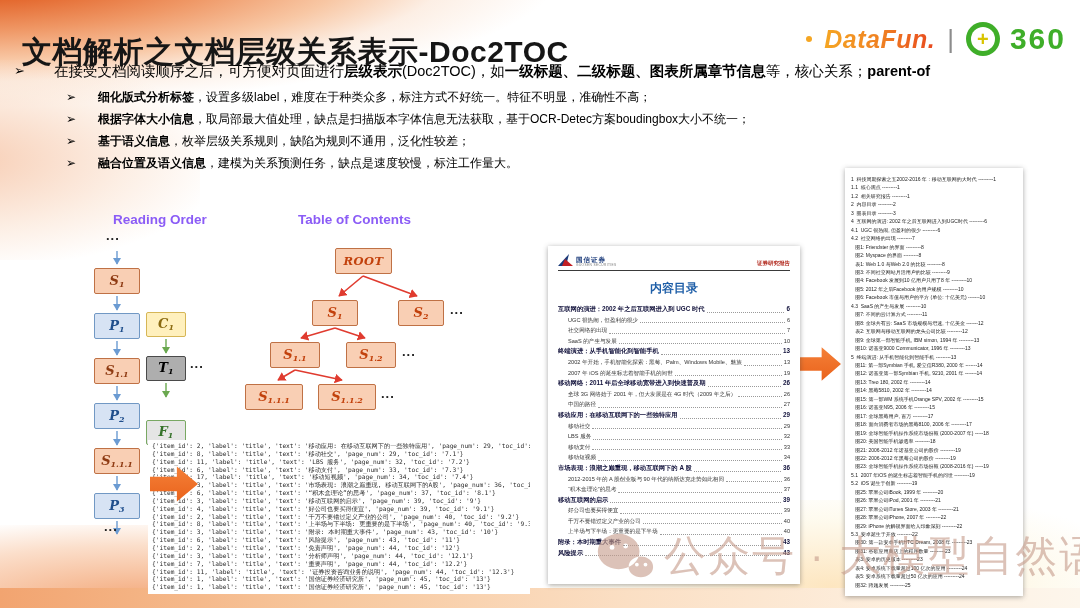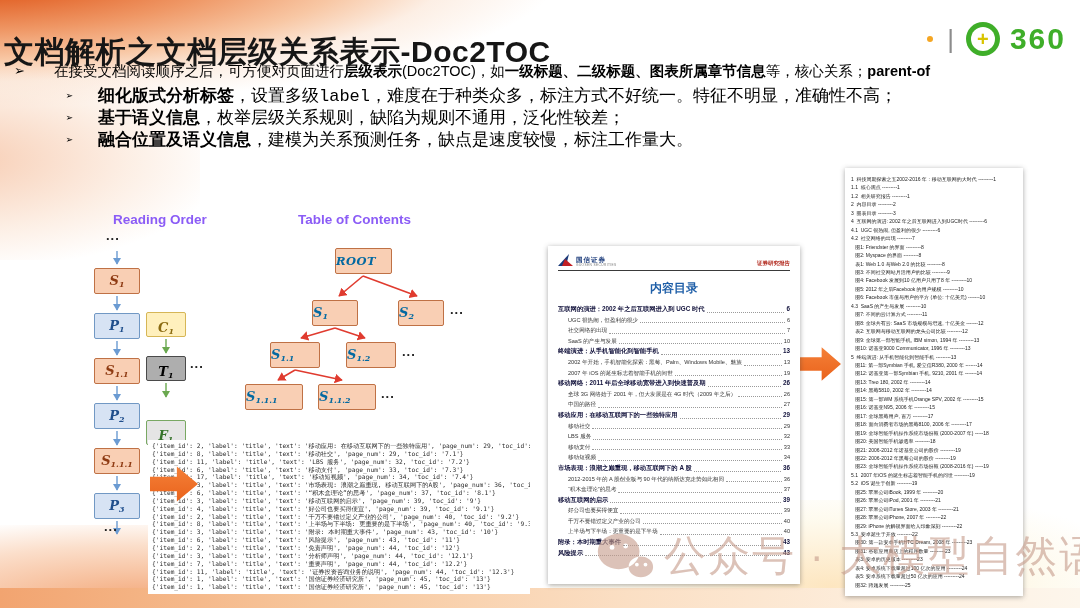--- a/index.html
+++ b/index.html
@@ -13,41 +13,41 @@
   .grad-left{left:-40px;top:60px;width:240px;height:200px;
     background:radial-gradient(ellipse at 0% 50%,rgba(246,196,166,.85),rgba(250,223,203,.5) 50%,rgba(255,255,255,0) 78%);}
   .grad-bl{left:-40px;top:525px;width:520px;height:90px;
     background:radial-gradient(ellipse at 35% 85%,rgba(242,158,106,.9),rgba(248,196,160,.55) 52%,rgba(255,255,255,0) 78%);}
   .grad-glow{left:550px;top:500px;width:560px;height:115px;
     background:radial-gradient(ellipse at 50% 75%,rgba(252,213,150,.6),rgba(253,244,214,.4) 55%,rgba(255,255,255,0) 82%);}
   .grad-bottom{left:0;bottom:0;width:1080px;height:20px;
     background:linear-gradient(90deg,#f2a470 0%,#f7c79d 30%,#fbdfc4 58%,#fdeedd 82%,#fdf6ec 100%);}
 
   
-  .title{position:absolute;left:4px;top:12px;font-size:30px;font-weight:bold;color:#161616;
+  .title{position:absolute;left:22px;top:12px;font-size:30px;font-weight:bold;color:#161616;
          letter-spacing:0.5px;z-index:5;white-space:nowrap;}
   .logos{position:absolute;right:14px;top:22px;display:flex;align-items:center;gap:10px;z-index:5;}
   .df-dots{width:13px;height:13px;background:#f5a623;border-radius:2px;margin-right:2px;
     box-shadow:-6px -5px 0 -4px #f5a623,-6px 0 0 -4px #ef8430,-6px 5px 0 -4px #ef8430,
                0 -7px 0 -5px #f5a623;width:6px;height:6px;border-radius:50%;}
   .df-text{font-size:25px;font-weight:bold;font-style:italic;
     background:linear-gradient(90deg,#f5a623 0%,#ef7d22 55%,#e8481e 100%);
     -webkit-background-clip:text;background-clip:text;color:transparent;letter-spacing:0.5px;}
   .logo-sep{font-size:26px;color:#8c8c8c;font-weight:300;margin:0 2px;}
   .badge360{width:34px;height:34px;border-radius:50%;background:#3fae29;display:flex;
     align-items:center;justify-content:center;position:relative;}
   .badge360 .inner{width:24px;height:24px;border-radius:50%;background:#fff;display:flex;
     align-items:center;justify-content:center;font-weight:bold;font-size:20px;color:#d9c400;line-height:1;}
   .t360{font-size:30px;font-weight:bold;color:#3fae29;letter-spacing:2px;}
 
   
   .bullets{position:absolute;left:0;top:60px;width:1075px;z-index:4;color:#000;}
   .b-main{position:relative;padding-left:54px;font-size:14.5px;line-height:22px;white-space:nowrap;}
   .b-main::before{content:"➢";position:absolute;left:14px;top:0;font-size:13px;}
-  .b-sub{position:relative;padding-left:98px;font-size:17px;line-height:22px;white-space:nowrap;font-family:Liberation Mono, monospace;}
+  .b-sub{position:relative;padding-left:98px;font-size:12px;line-height:22px;white-space:nowrap;}
   .b-sub::before{content:"➢";position:absolute;left:66px;top:0;font-size:12px;}
   .subs{margin-top:4px;}
   .bold,.lead{font-weight:bold;}
 
   
   .dg-head{position:absolute;font-size:13.5px;font-weight:bold;color:#8b5cf6;z-index:4;white-space:nowrap;}
   .h-ro{left:113px;top:212px;} .h-toc{left:298px;top:212px;}
 
   
   .connectors{position:absolute;left:80px;top:240px;width:400px;height:300px;z-index:3;pointer-events:none;}
@@ -56,29 +56,29 @@
   .ro-col{position:absolute;left:94px;top:268px;width:46px;z-index:4;}
   .ro-col .rnode{height:26px;box-sizing:border-box;margin-bottom:19px;border-radius:2px;
     text-align:center;line-height:21px;}
   .ro-col .rnode:nth-of-type(odd){background:#f9cfb4;border:1.5px solid #bf7145;color:#8f3b13;}
   .ro-col .rnode:nth-of-type(even){background:#d7e3f4;border:1.5px solid #7198c4;color:#1f4e8c;}
   .nb{font-family:"DejaVu Serif",serif;font-style:italic;font-weight:bold;font-size:13px;}
   .nsub{font-family:"DejaVu Serif",serif;font-style:italic;font-weight:bold;font-size:8px;vertical-align:-2px;}
 
   
   .cnode{position:absolute;width:40px;height:25px;box-sizing:border-box;border-radius:2px;
-    text-align:center;line-height:28px;z-index:4;}
+    text-align:center;line-height:20px;z-index:4;}
   .box-c{left:146px;top:312px;background:#fff0bd;border:1.5px solid #d6b656;color:#8a6a10;}
   .box-t{left:146px;top:356px;background:#aeaeae;border:1.5px solid #4a4a4a;color:#000000;}
   .box-f{left:146px;top:420px;background:#e5e5e5;border:1.5px solid #79a863;color:#35722a;}
 
   
   .tree{position:absolute;left:0;top:0;width:1080px;height:608px;z-index:4;pointer-events:none;}
   .tree .tnode{position:absolute;height:26px;box-sizing:border-box;background:#f9cfb4;
-    border:1.5px solid #bf7145;border-radius:2px;line-height:21px;color:#0369a1;}
+    border:1.5px solid #bf7145;border-radius:2px;text-align:center;line-height:21px;color:#c2410c;}
   .tree div:nth-of-type(1){left:335px;top:248px;width:57px;}
   .tree div:nth-of-type(1) .nb{font-size:11.5px;letter-spacing:.5px;}
   .tree div:nth-of-type(2){left:312px;top:300px;width:46px;}
   .tree div:nth-of-type(3){left:398px;top:300px;width:46px;}
   .tree div:nth-of-type(4){left:270px;top:342px;width:50px;}
   .tree div:nth-of-type(5){left:346px;top:342px;width:50px;}
   .tree div:nth-of-type(6){left:245px;top:384px;width:58px;}
   .tree div:nth-of-type(7){left:318px;top:384px;width:58px;}
 
   .dots{position:absolute;font-size:13px;font-weight:bold;color:#222;letter-spacing:1px;z-index:4;}
@@ -130,35 +130,37 @@
 
   <div class="layer grad-tl"></div>
   <div class="layer grad-left"></div>
   <div class="layer grad-bl"></div>
   <div class="layer grad-glow"></div>
   <div class="layer grad-bottom"></div>
 
   <h1 class="title">文档解析之文档层级关系表示-Doc2TOC</h1>
   <div class="logos">
     <span class="df-dots"></span>
+    <span class="df-text">DataFun.</span>
     <span class="logo-sep">|</span>
     <span class="badge360">
         <span class="inner">+</span>
       </span>
     <span class="t360">360</span>
   </div>
 
   <div class="bullets">
     <div class="b-main">
       
     <span>在接受文档阅读顺序之后，可方便对页面进行</span><span class="bold">层级表示</span><span>(Doc2TOC)，如</span><span class="bold">一级标题、二级标题、图表所属章节信息</span><span>等，核心关系；</span><span class="bold">parent-of</span></div>
     <div class="subs">
 
         <div class="b-sub"><span class="lead">细化版式分析标签</span><span>，设置多级label，难度在于种类众多，标注方式不好统一。特征不明显，准确性不高；</span></div>
 
+        <div class="b-sub"><span class="lead">根据字体大小信息</span><span>，取局部最大值处理，缺点是扫描版本字体信息无法获取，基于OCR-Detec方案boudingbox大小不统一；</span></div>
 
         <div class="b-sub"><span class="lead">基于语义信息</span><span>，枚举层级关系规则，缺陷为规则不通用，泛化性较差；</span></div>
 
         <div class="b-sub"><span class="lead">融合位置及语义信息</span><span>，建模为关系预测任务，缺点是速度较慢，标注工作量大。</span></div>
       </div>
   </div>
 
   <div class="dg-head h-ro">Reading Order</div>
   <div class="dg-head h-toc">Table of Contents</div>
 

